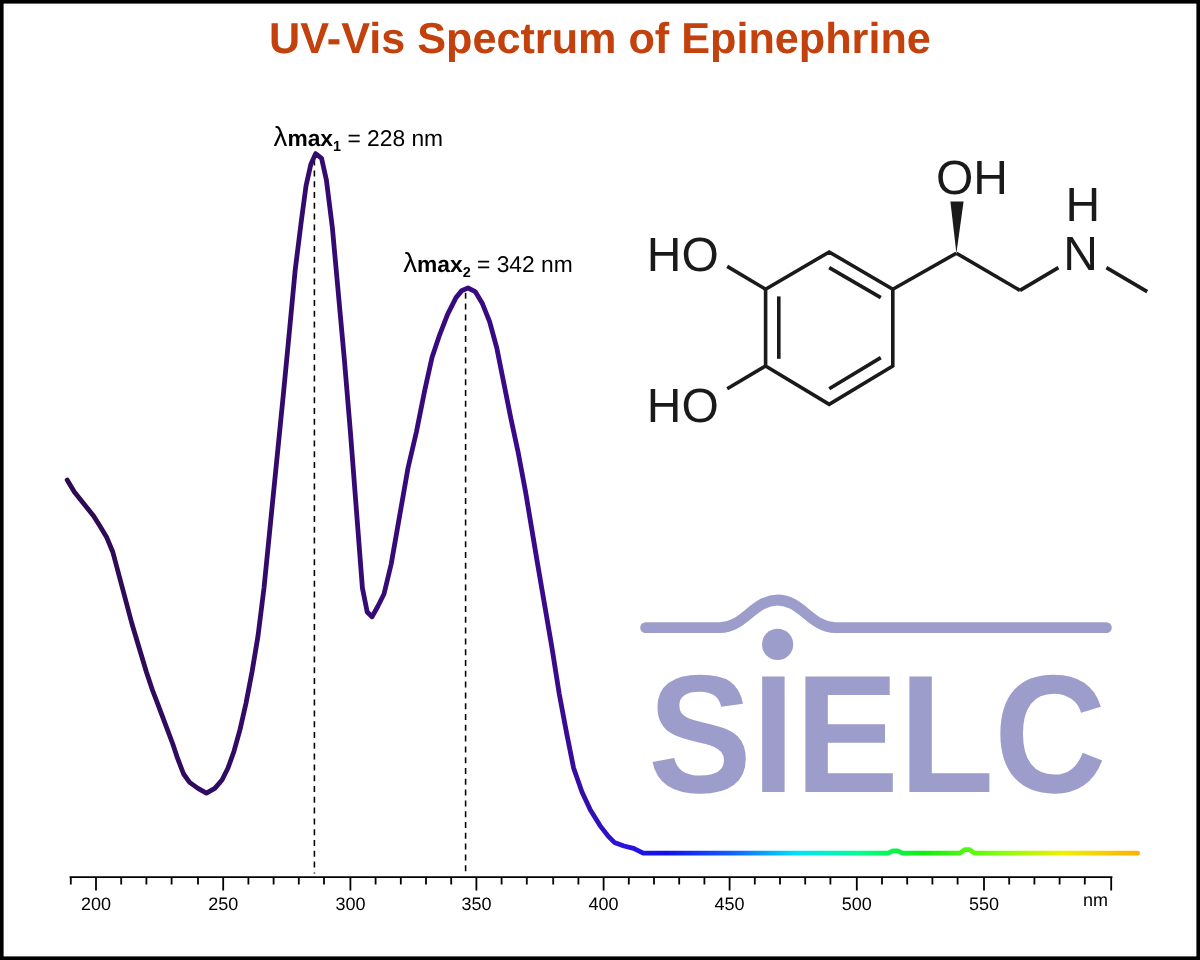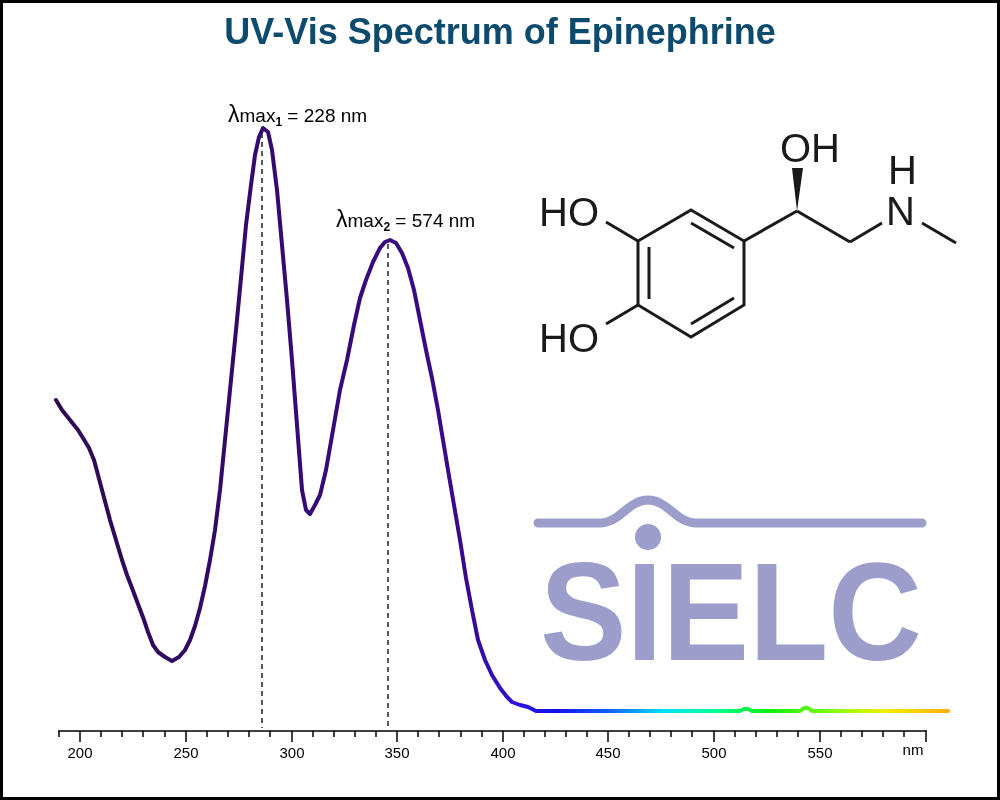--- a/index.html
+++ b/index.html
@@ -9,31 +9,31 @@
     box-sizing: border-box;
     border: 3px solid #000000;
     background: #ffffff;
     overflow: hidden;
     font-family: "Liberation Sans", sans-serif;
   }
   .title {
     position: absolute; left: 0; top: 8px; width: 994px;
     text-align: center;
     font-family: "Liberation Sans", sans-serif;
-    font-weight: bold; font-size: 36px; color: #0c4a6e;
+    font-weight: bold; font-size: 36px; color: #c2410c;
     letter-spacing: 0px;
   }
   svg.plot { position: absolute; left: -3px; top: -3px; }
   .ann {
     position: absolute;
     font-family: "Liberation Sans", sans-serif;
     font-size: 19px; color: #000; white-space: nowrap;
   }
   .ann .lam { font-size: 23px; }
-  .ann .mx { font-weight: normal; font-size: 19px; }
+  .ann .mx { font-weight: bold; font-size: 19px; }
   .ann sub { font-size: 12px; font-weight: bold; vertical-align: -4px; }
   .tick-label {
     font-family: "Liberation Sans", sans-serif;
     font-size: 15px; fill: #000;
   }
   .atom { font-family: "Liberation Sans", sans-serif; font-size: 40px; fill: #1a1a1a; }
 </style>
 </head>
 <body>
 
@@ -148,15 +148,15 @@
       <path d="M538,523 L600,523 C620,523 628,500 648,500 C668,500 676,523 696,523 L922,523" fill="none" stroke="#9d9dcc" stroke-width="9" stroke-linecap="round"></path>
       <circle cx="648" cy="537" r="13" fill="#9d9dcc"></circle>
       <text x="540" y="660" font-family="Liberation Sans, sans-serif" font-weight="bold" font-size="140" fill="#9d9dcc" textLength="382" lengthAdjust="spacingAndGlyphs">SIELC</text>
     </g>
   </svg>
 
   <div class="ann" style="left:225px; top:98px;">
     <span class="lam">λ</span><span class="mx">max</span><sub>1</sub><span> = 228 nm</span>
   </div>
   <div class="ann" style="left:333px; top:203px;">
-    <span class="lam">λ</span><span class="mx">max</span><sub>2</sub><span> = 574 nm</span>
+    <span class="lam">λ</span><span class="mx">max</span><sub>2</sub><span> = 342 nm</span>
   </div>
 </div>
 
 </body></html>

